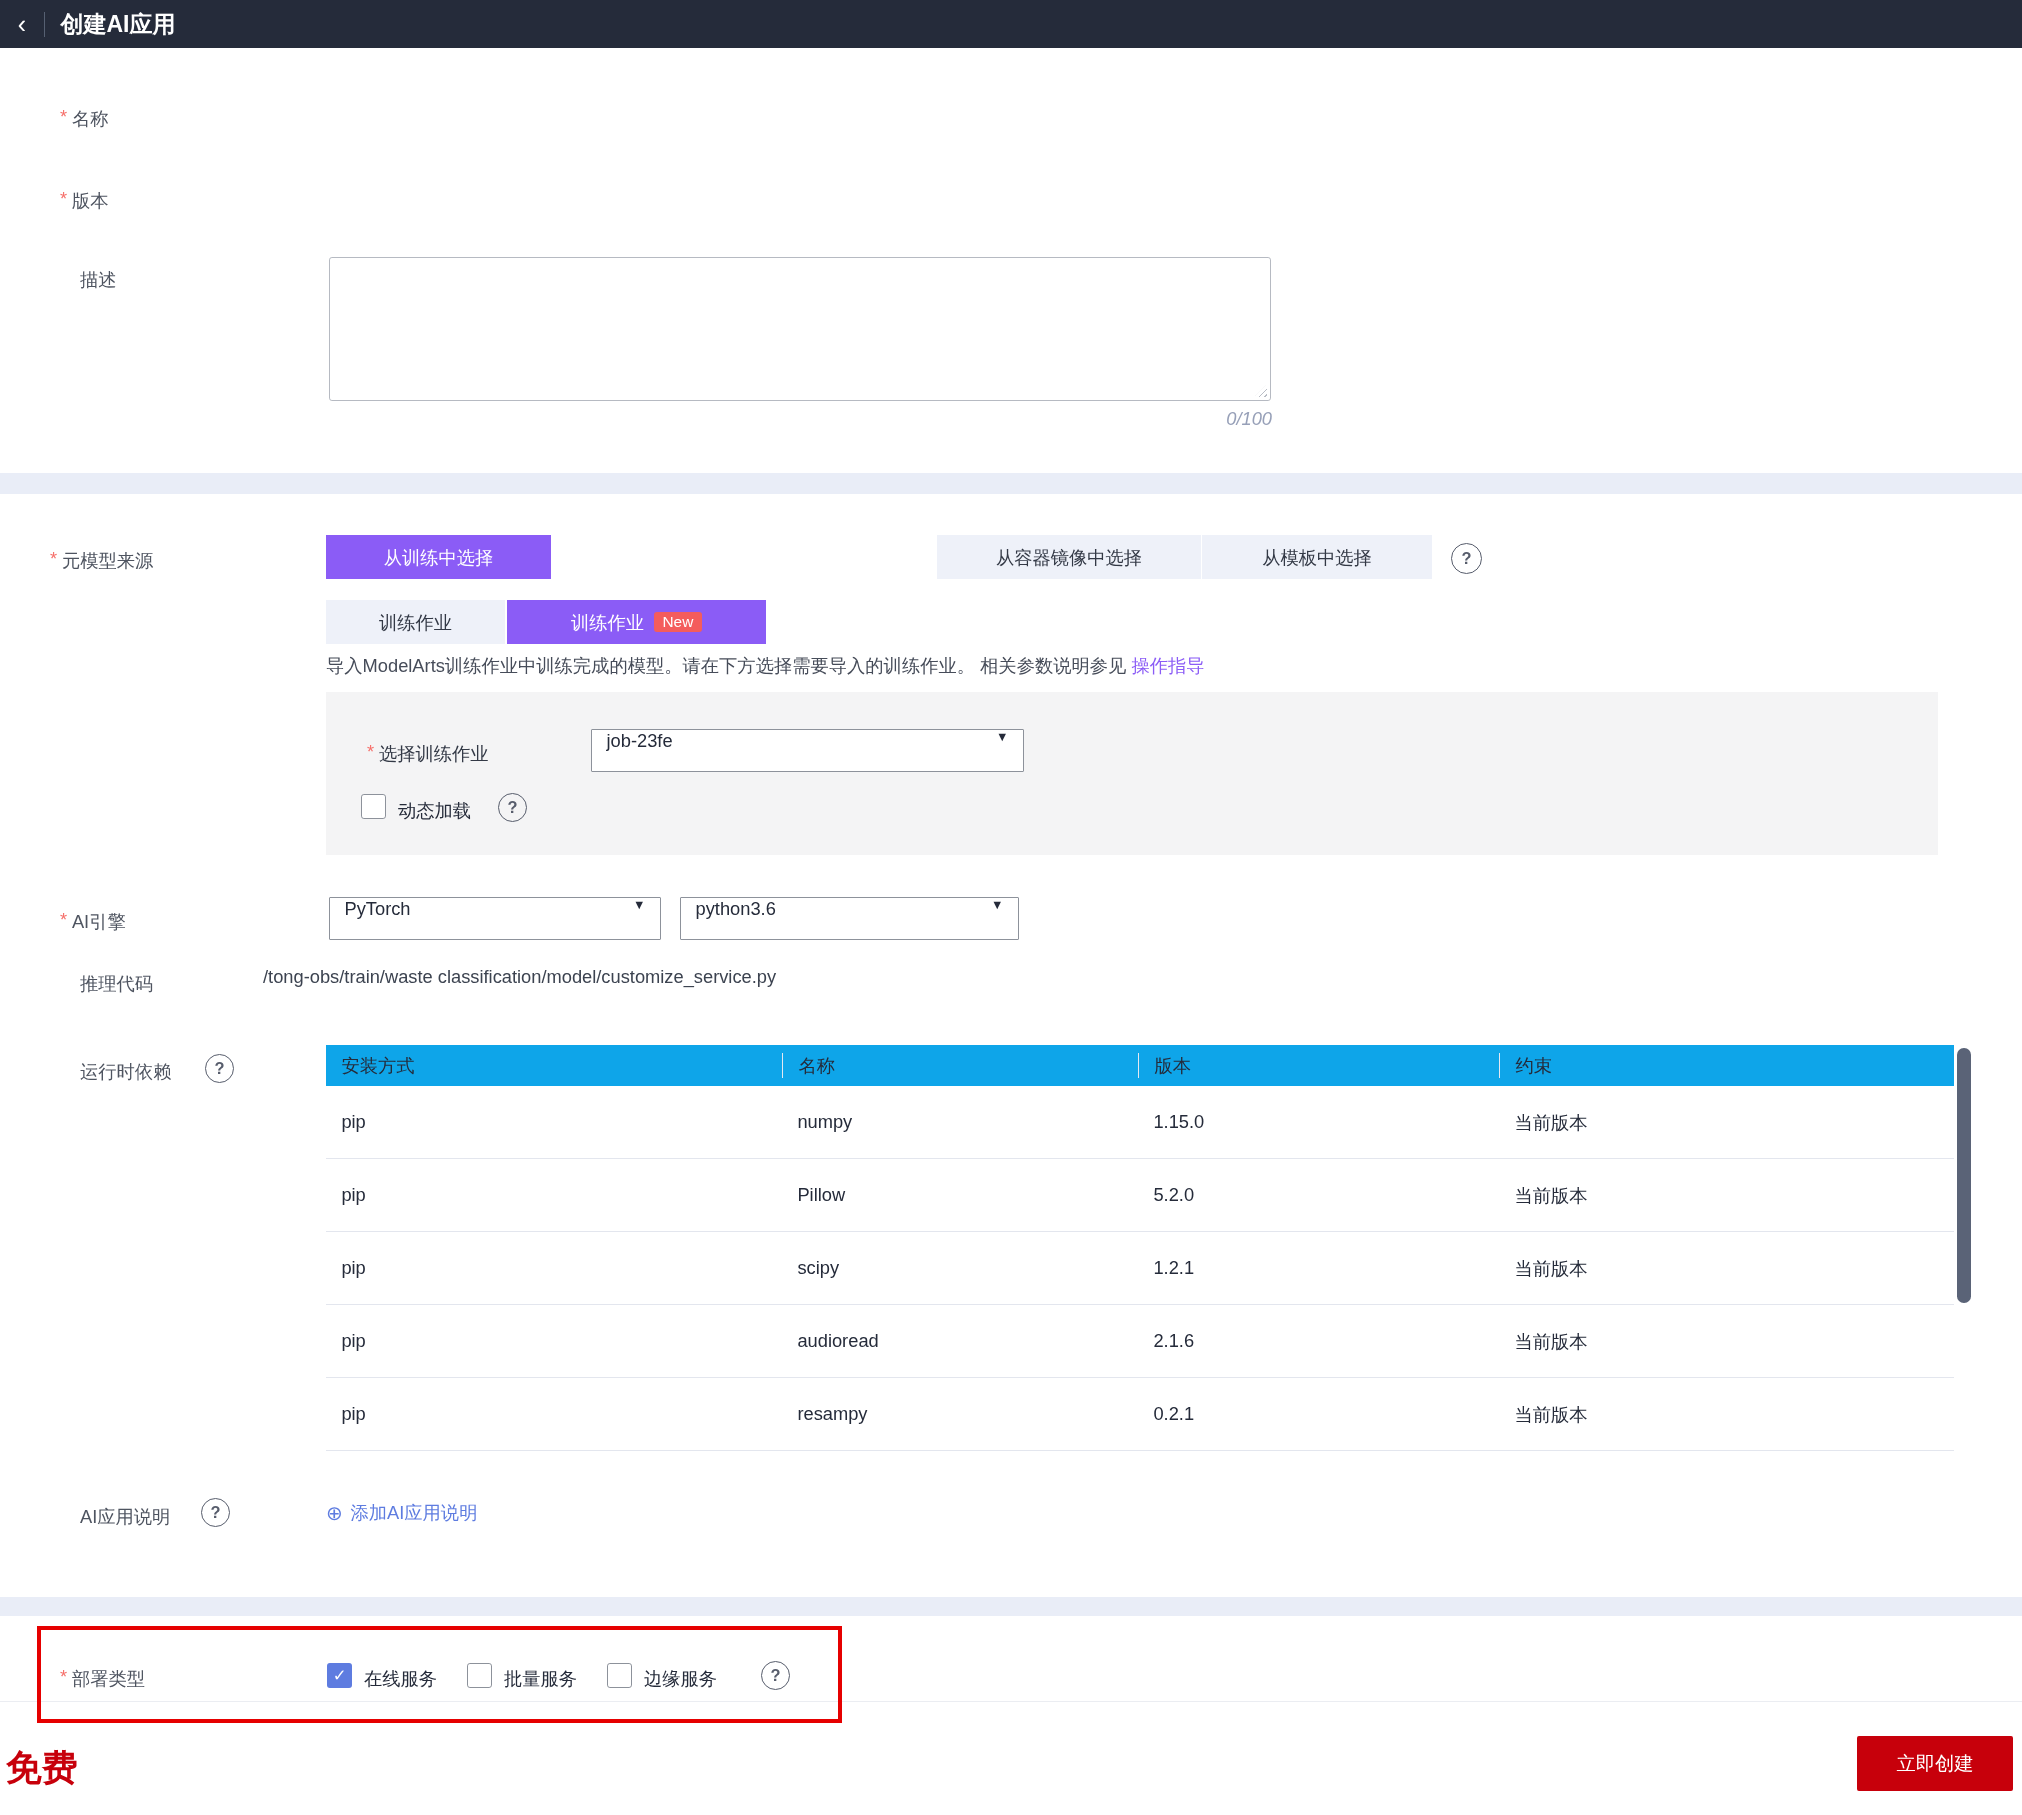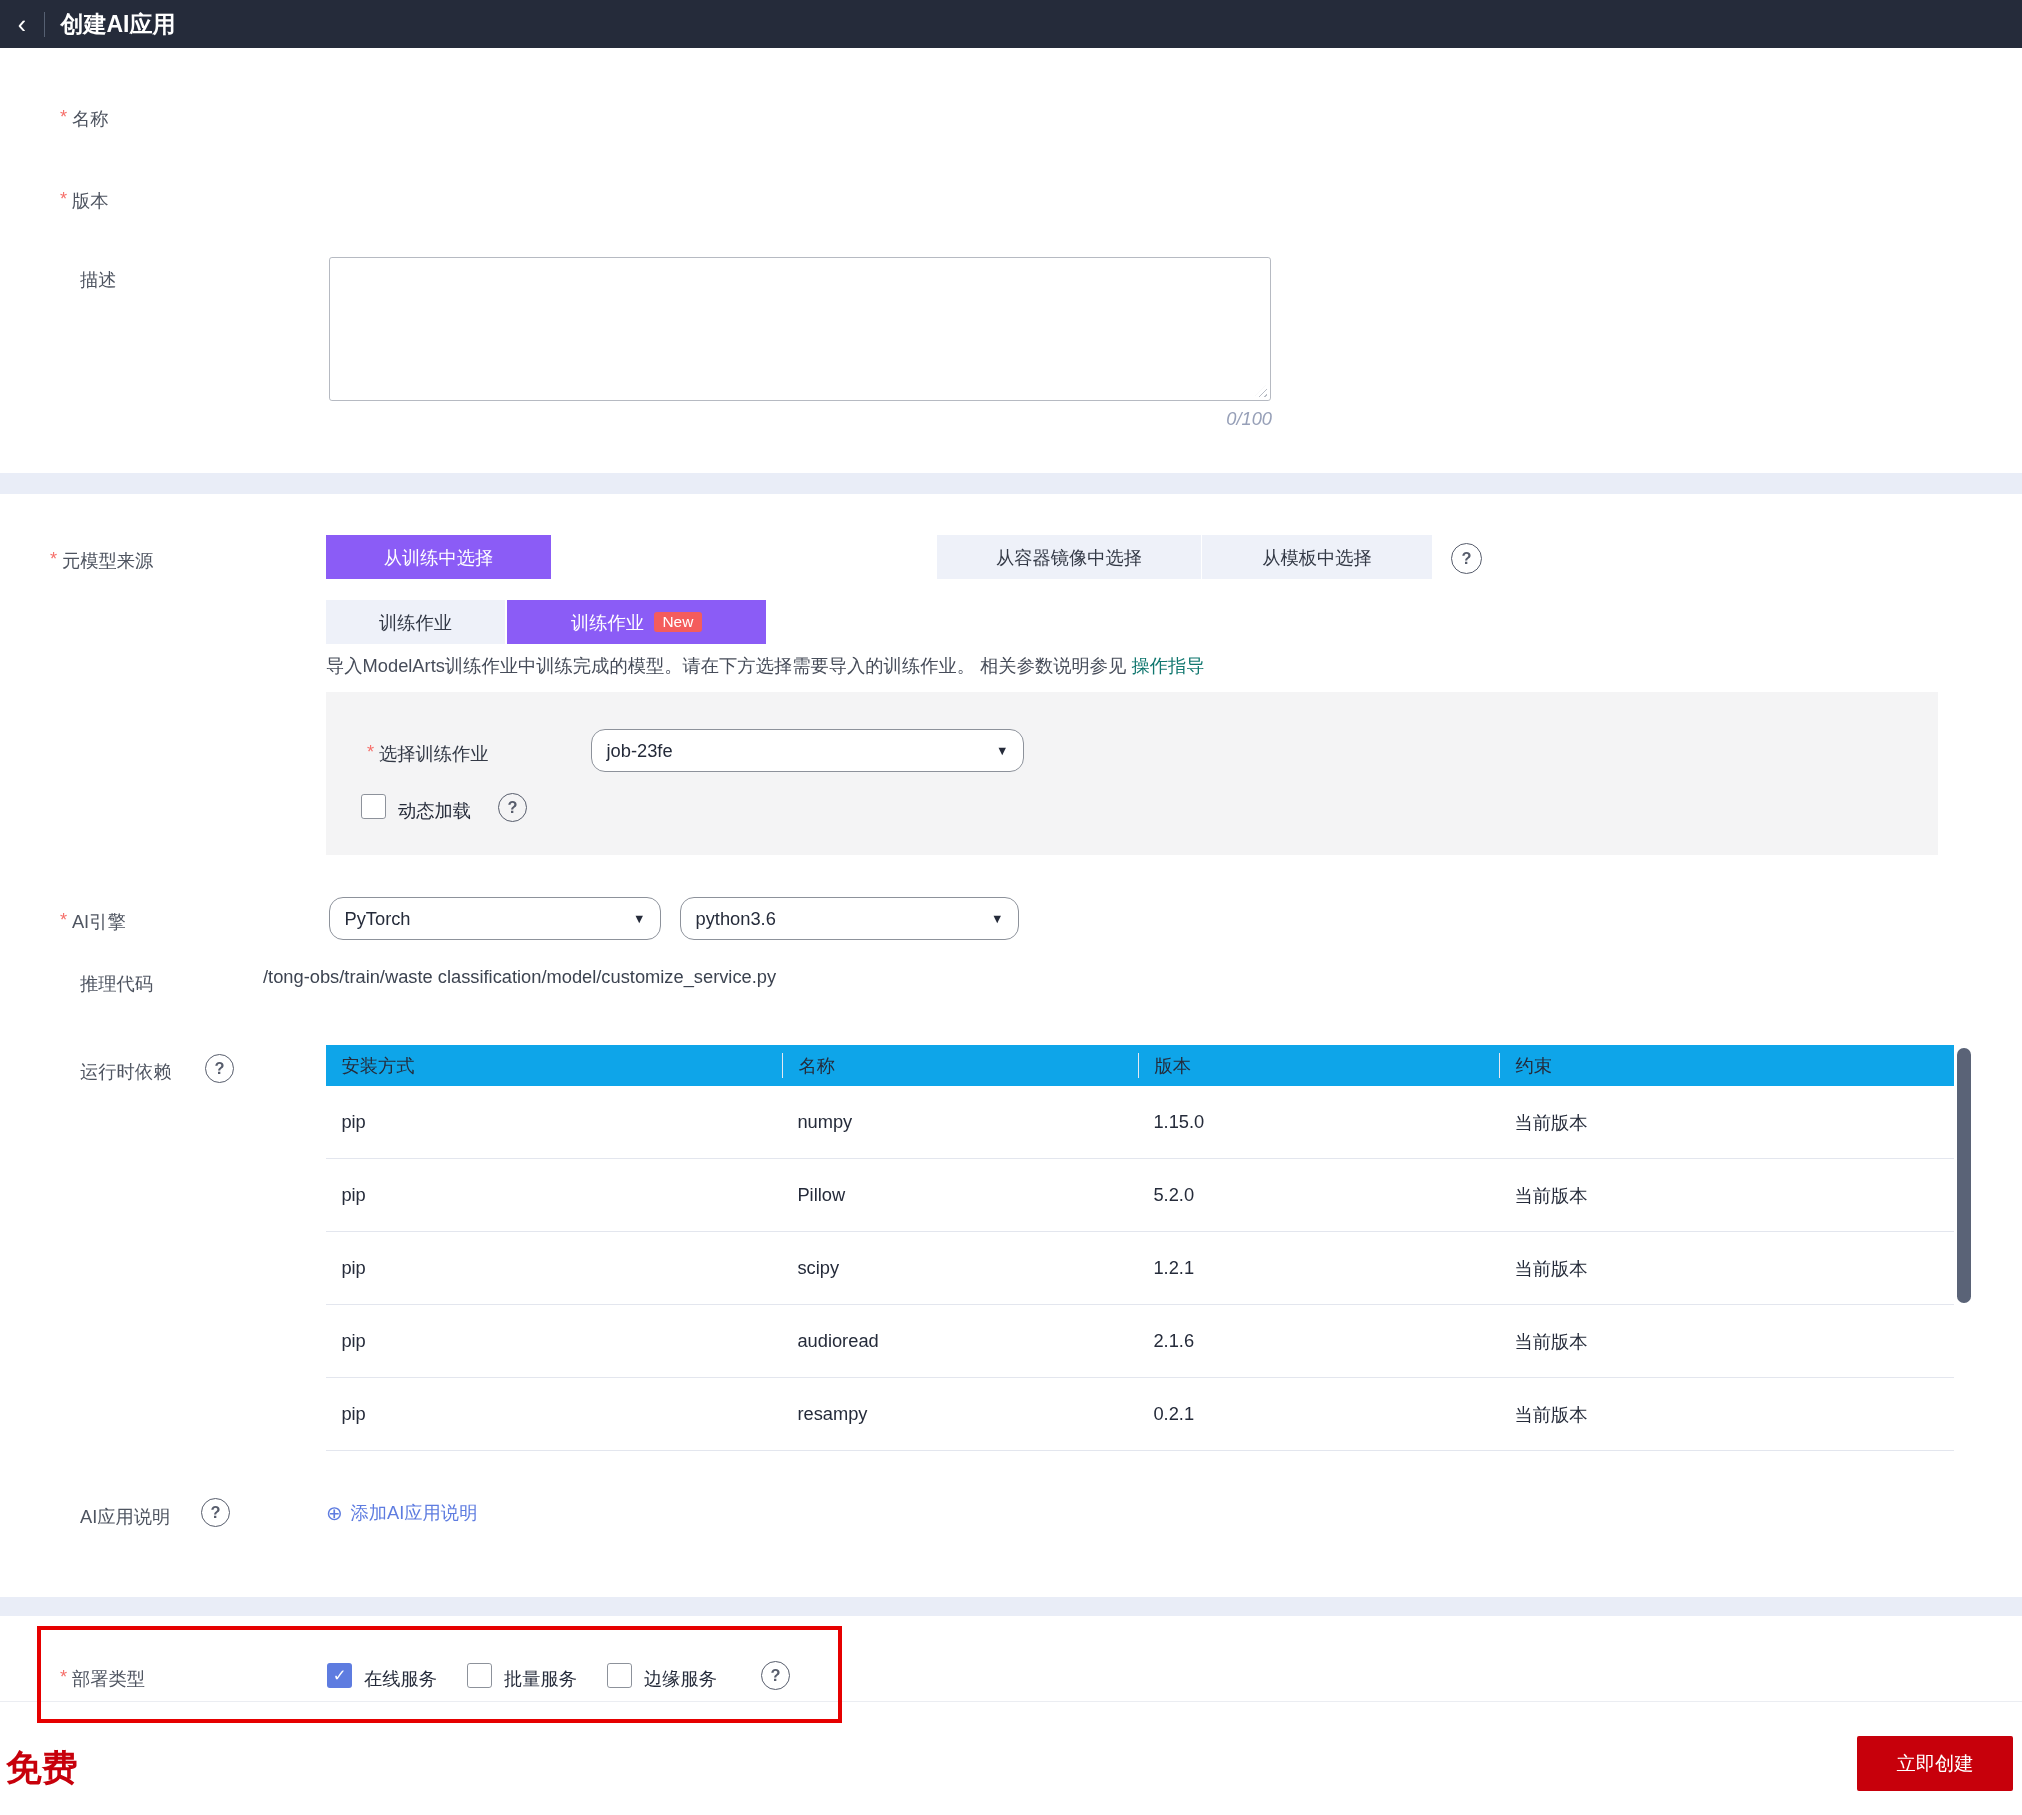--- a/index.html
+++ b/index.html
@@ -23,24 +23,24 @@
   .counter{font-size:18.3px;color:#97a0b8;font-style:italic;}
   .band{left:0;width:2023px;height:21px;background:#e9edf7;}
   .tab{box-sizing:border-box;height:44px;display:flex;align-items:center;justify-content:center;
        font-size:18.3px;cursor:pointer;}
   .tab-sel{background:#8b5cf6;color:#fff;}
   .tab-un{background:#eef1f9;color:#333946;}
   .badge-new{background:#f45c5c;color:#fff;font-size:15.4px;border-radius:2.9px;padding:1.9px 8.7px;margin-left:9.7px;line-height:1.1;}
   .help{box-sizing:border-box;border:1.9px solid #575d6c;border-radius:50%;color:#575d6c;
         display:flex;align-items:center;justify-content:center;font-size:16.4px;font-weight:bold;background:#fff;}
   .hint{font-size:18.3px;color:#464c59;}
-  .link{color:#0f766e;cursor:pointer;}
+  .link{color:#8b5cf6;cursor:pointer;}
   .panel{background:#f4f4f5;}
-  .dd{box-sizing:border-box;border:1px solid #8d929b;border-radius:14px;background:#fff;
-      display:flex;align-items:center;justify-content:space-between;padding:0 14.5px;font-size:18.3px;color:#252b3a;cursor:pointer;}
+  .dd{box-sizing:border-box;border:1px solid #8d929b;border-radius:1px;background:#fff;
+      display:flex;justify-content:space-between;padding:0 14.5px;font-size:18.3px;color:#252b3a;cursor:pointer;}
   .caret{font-size:12.6px;color:#252b3a;}
   .cb{box-sizing:border-box;width:25px;height:25px;border-radius:2.9px;cursor:pointer;}
   .cb-un{border:1.9px solid #8d929b;background:#fff;}
   .cb-ck{background:#5e7ce0;color:#fff;display:flex;align-items:center;justify-content:center;font-size:16.4px;font-weight:bold;}
   .cb-lbl{font-size:18.3px;color:#252b3a;}
   .path{font-size:18.3px;color:#3c4350;}
   
   .tbl{left:326px;top:1045px;width:1628px;}
   .tbl-hd{display:flex;background:#0ea5e9;height:41px;align-items:center;}
   .tbl-hd .c{font-size:18.3px;color:#252b3a;font-weight:500;padding-left:15.4px;box-sizing:border-box;}

